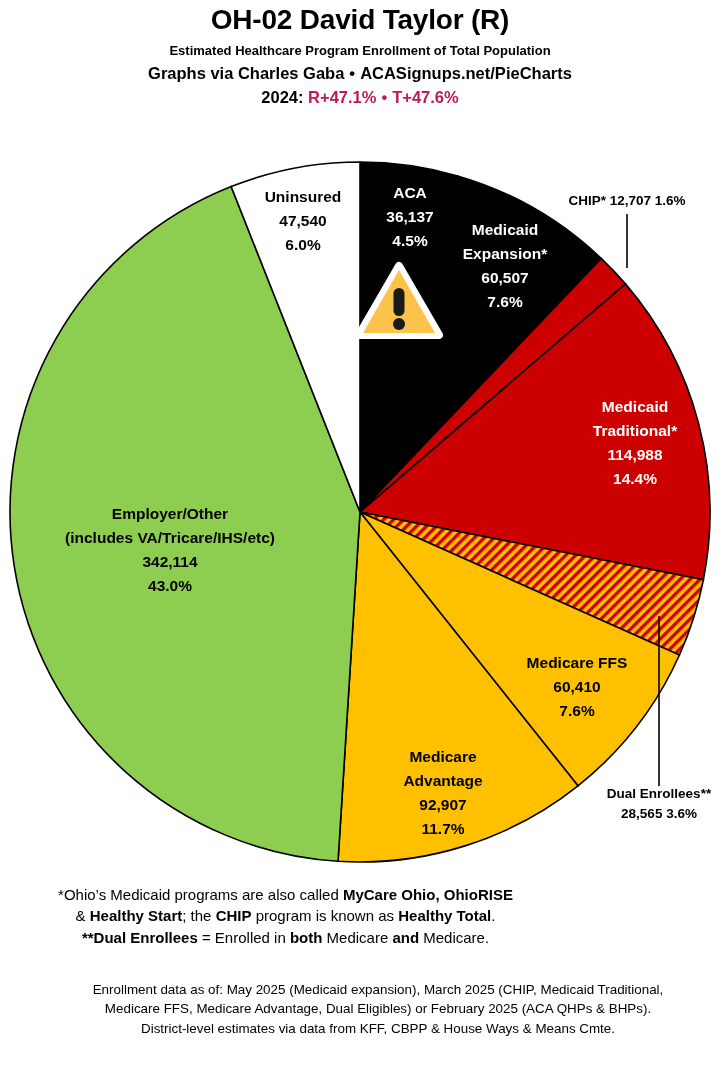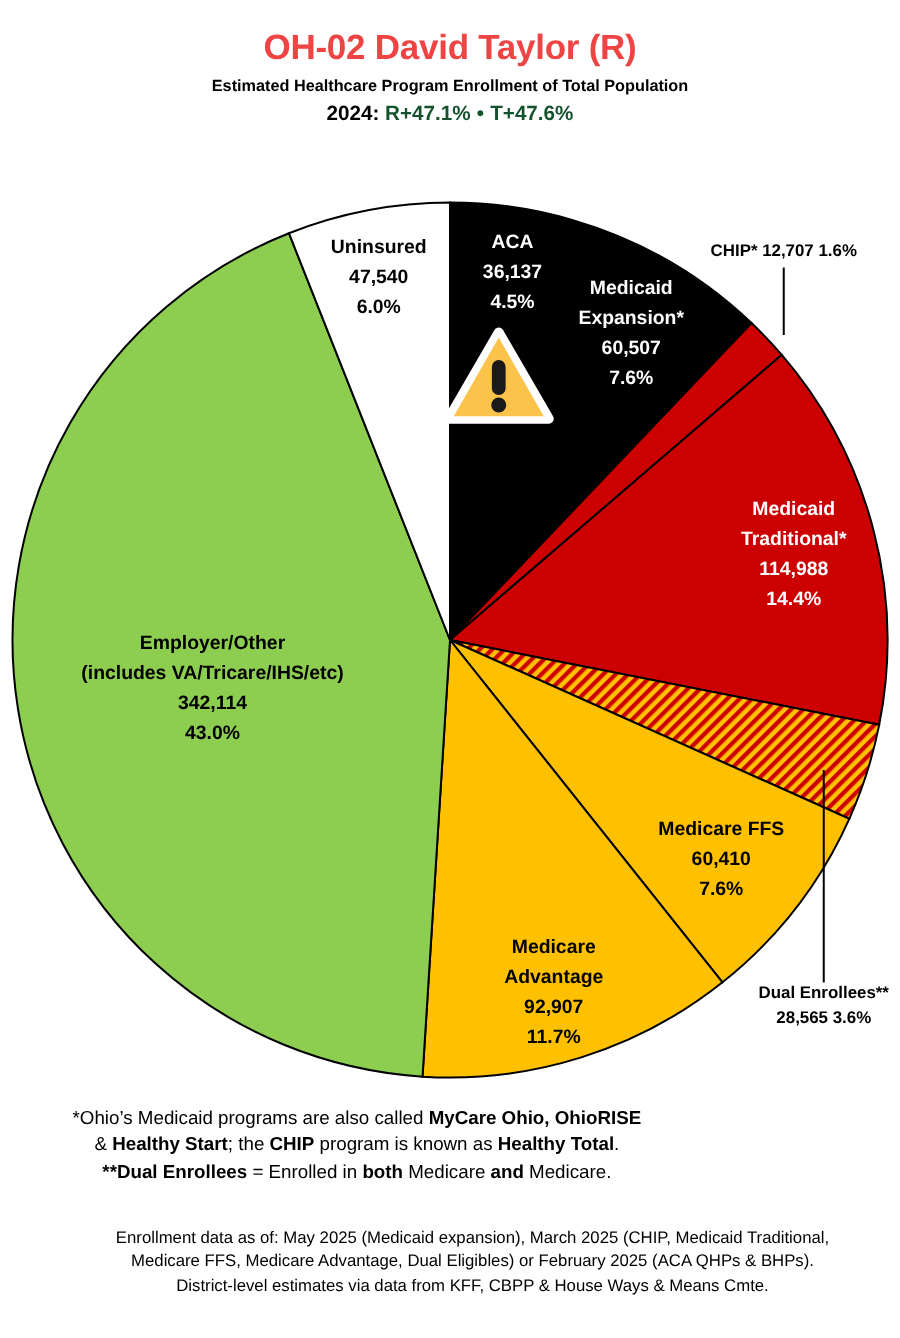--- a/index.html
+++ b/index.html
@@ -25,23 +25,23 @@
   .header {
     position: absolute;
     top: 0;
     left: 0;
     width: 720px;
     text-align: center;
   }
   .title {
     font-size: 28px;
     font-weight: bold;
-    color: #ef4444;
+    color: #000000;
     line-height: 1.0;
-    padding-top: 24px;
+    padding-top: 6px;
     letter-spacing: -0.2px;
   }
   .subtitle1 {
     font-size: 13px;
     font-weight: bold;
     color: #000000;
     padding-top: 10px;
     line-height: 1.15;
   }
   .subtitle2 {
@@ -55,21 +55,21 @@
     color: #000000;
     padding: 0 5px;
   }
   .subtitle3 {
     font-size: 16.5px;
     font-weight: bold;
     color: #000000;
     padding-top: 5px;
     line-height: 1.15;
   }
-  .red-text { color: #14532d; }
+  .red-text { color: #be185d; }
 
   
   .chart-wrap {
     position: absolute;
     top: 0;
     left: 0;
     width: 720px;
     height: 900px;
   }
   svg.pie { display: block; }
@@ -116,20 +116,23 @@
   }
 </style>
 </head>
 <body>
 
 <div id="page">
 
   <div class="header">
     <div class="title">OH-02 David Taylor (R)</div>
     <div class="subtitle1">Estimated Healthcare Program Enrollment of Total Population</div>
+    <div class="subtitle2">
+      <span>Graphs via Charles Gaba</span><span class="bullet-sep">•</span><span>ACASignups.net/PieCharts</span>
+    </div>
     <div class="subtitle3">
       <span>2024:</span>
       <span class="red-text">R+47.1%</span><span class="bullet-sep red-text">•</span><span class="red-text">T+47.6%</span>
     </div>
   </div>
 
   <div class="chart-wrap">
     <svg class="pie" width="720" height="900" viewBox="0 0 720 900">
       <defs>
         <pattern id="dualHatch" patternUnits="userSpaceOnUse" width="7" height="7" patternTransform="rotate(45)">

